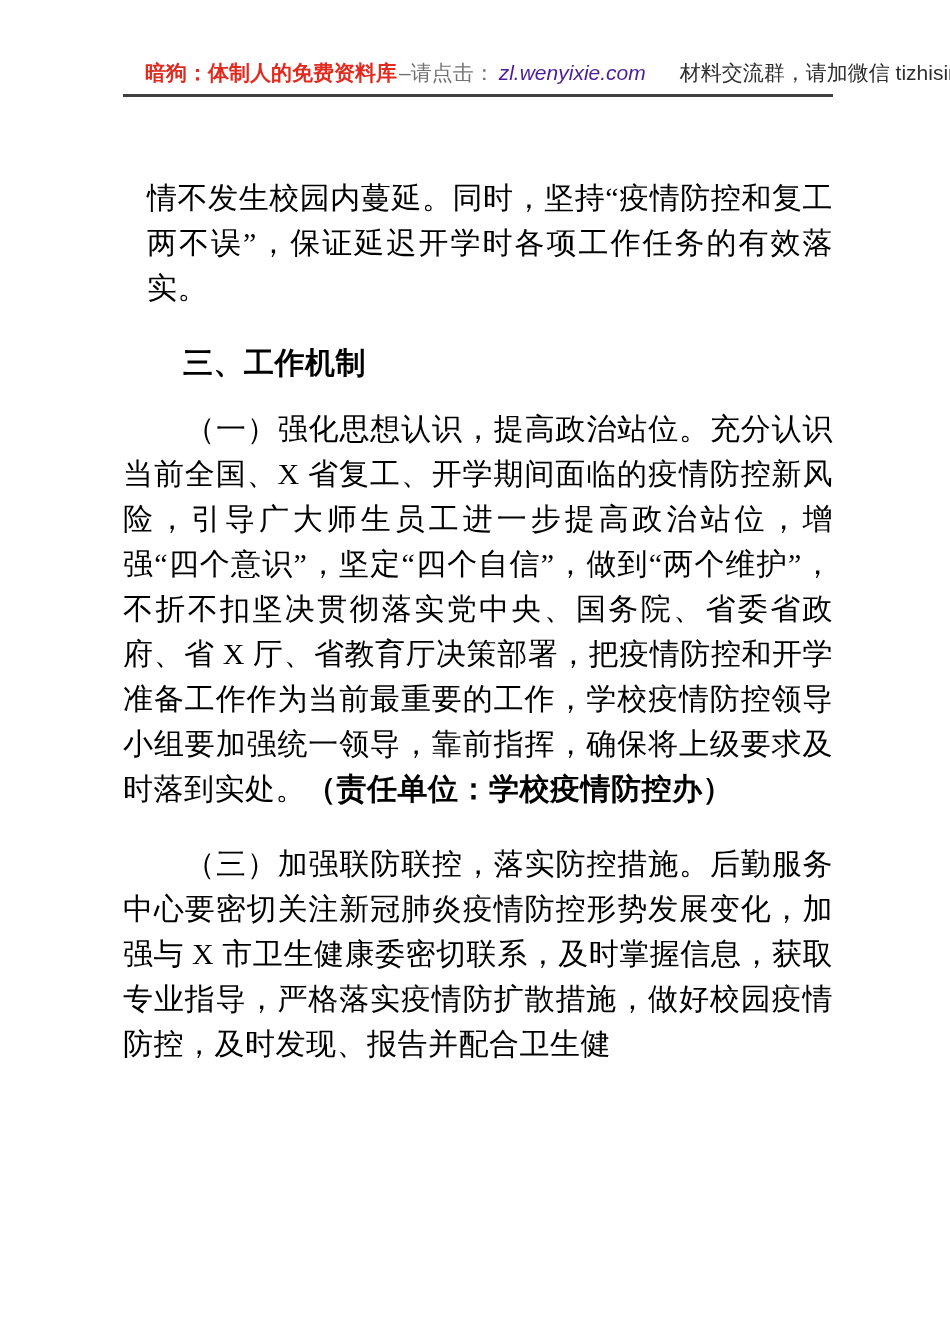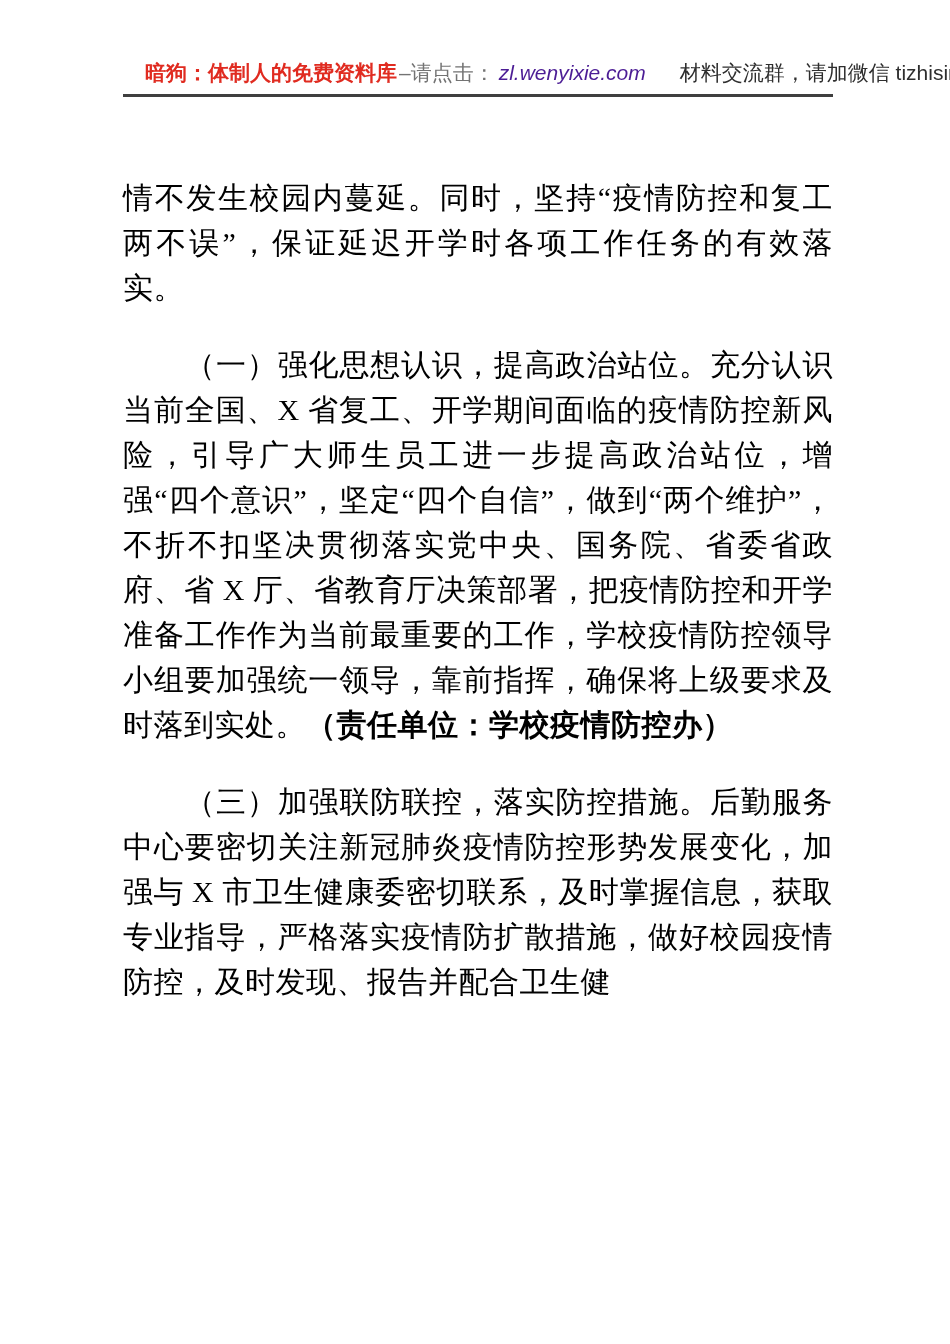--- a/index.html
+++ b/index.html
@@ -60,32 +60,33 @@
   .doc {
     padding-top: 40px;
     font-size: 30px;
     line-height: 45px;
     letter-spacing: 0.5px;
     color: #000000;
     text-align: justify;
   }
   .intro-para {
     text-indent: 0;
+    margin-left: 24px;
   }
   .section-heading {
     font-family: "Liberation Sans", "DejaVu Sans", sans-serif;
     font-weight: bold;
     font-size: 30px;
     margin: 16px 0 16px 0;
     text-indent: 60px;
     text-align: left;
   }
   .para {
     text-indent: 62px;
-    margin-top: 32px;
+    margin-top: 21px;
   }
   .unit {
     font-family: "Liberation Sans", "DejaVu Sans", sans-serif;
     font-weight: bold;
   }
 </style>
 </head>
 <body>
 
 <div class="page">
@@ -94,20 +95,21 @@
     <div class="header-line">
       <span class="site-name">暗狗：体制人的免费资料库</span><span class="click-prompt">–请点击：</span><a class="site-link" href="#">zl.wenyixie.com</a><span class="group-info">材料交流群，请加微信 tizhisiri</span>
     </div>
     <hr class="header-rule">
   </div>
 
   <div class="doc">
 
     <p class="intro-para">情不发生校园内蔓延。同时，坚持“疫情防控和复工两不误”，保证延迟开学时各项工作任务的有效落实。</p>
 
+    <h3 class="section-heading">三、工作机制</h3>
 
     <p class="para"><span>（一）强化思想认识，提高政治站位。充分认识当前全国、X 省复工、开学期间面临的疫情防控新风险，引导广大师生员工进一步提高政治站位，增强“四个意识”，坚定“四个自信”，做到“两个维护”，不折不扣坚决贯彻落实党中央、国务院、省委省政府、省 X 厅、省教育厅决策部署，把疫情防控和开学准备工作作为当前最重要的工作，学校疫情防控领导小组要加强统一领导，靠前指挥，确保将上级要求及时落到实处。</span><span class="unit">（责任单位：学校疫情防控办）</span></p>
 
 
     <p class="para"><span>（三）加强联防联控，落实防控措施。后勤服务中心要密切关注新冠肺炎疫情防控形势发展变化，加强与 X 市卫生健康委密切联系，及时掌握信息，获取专业指导，严格落实疫情防扩散措施，做好校园疫情防控，及时发现、报告并配合卫生健</span><span class="unit"></span></p>
 
   </div>
 </div>
 
 </body></html>

